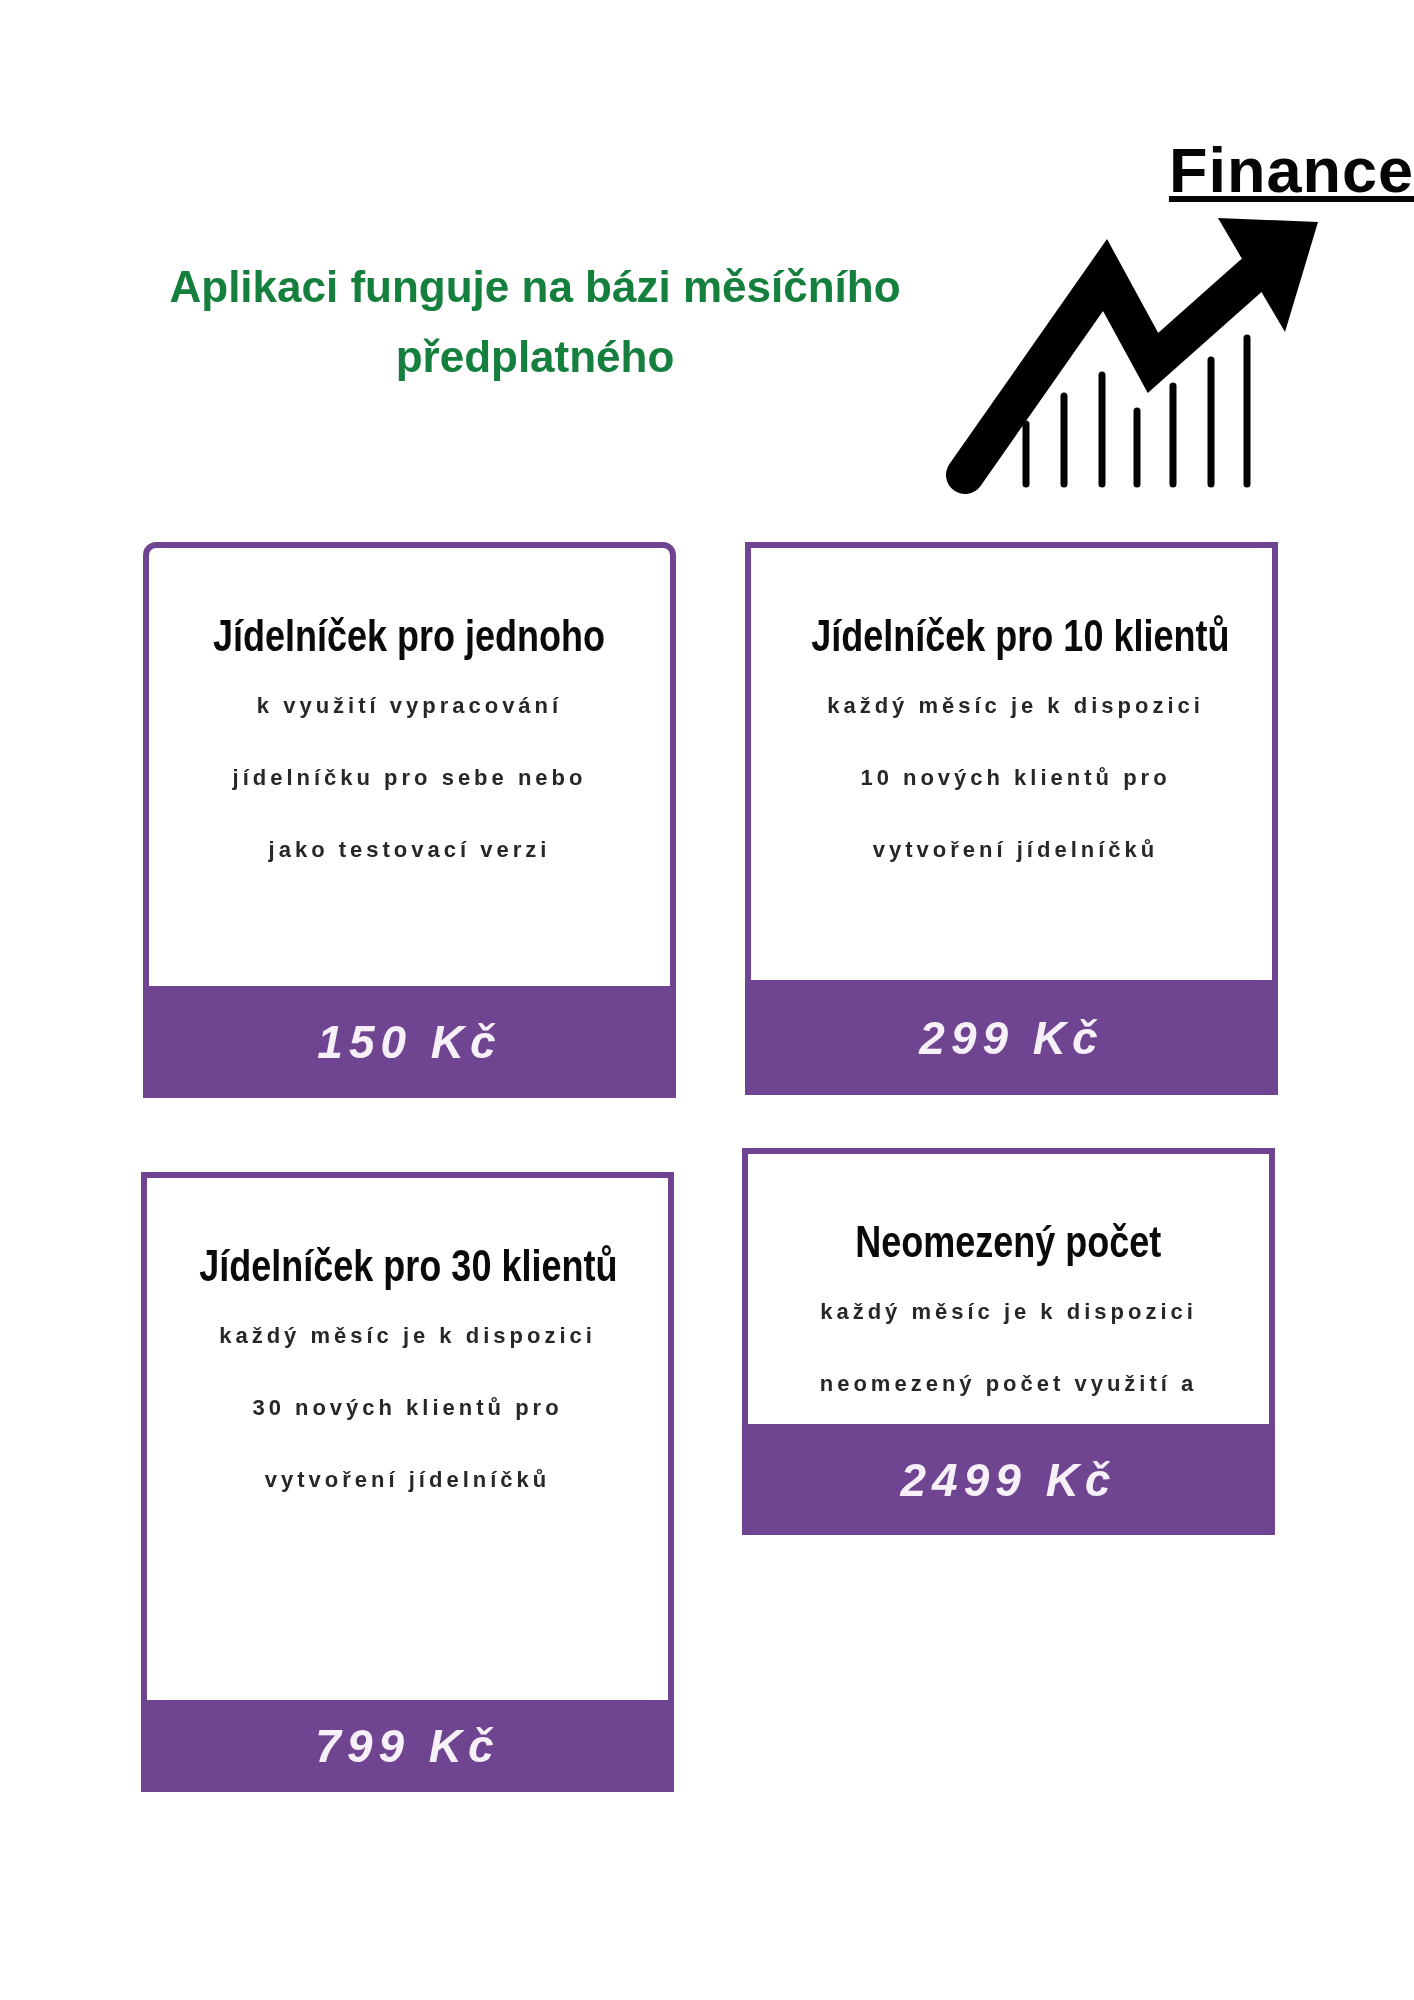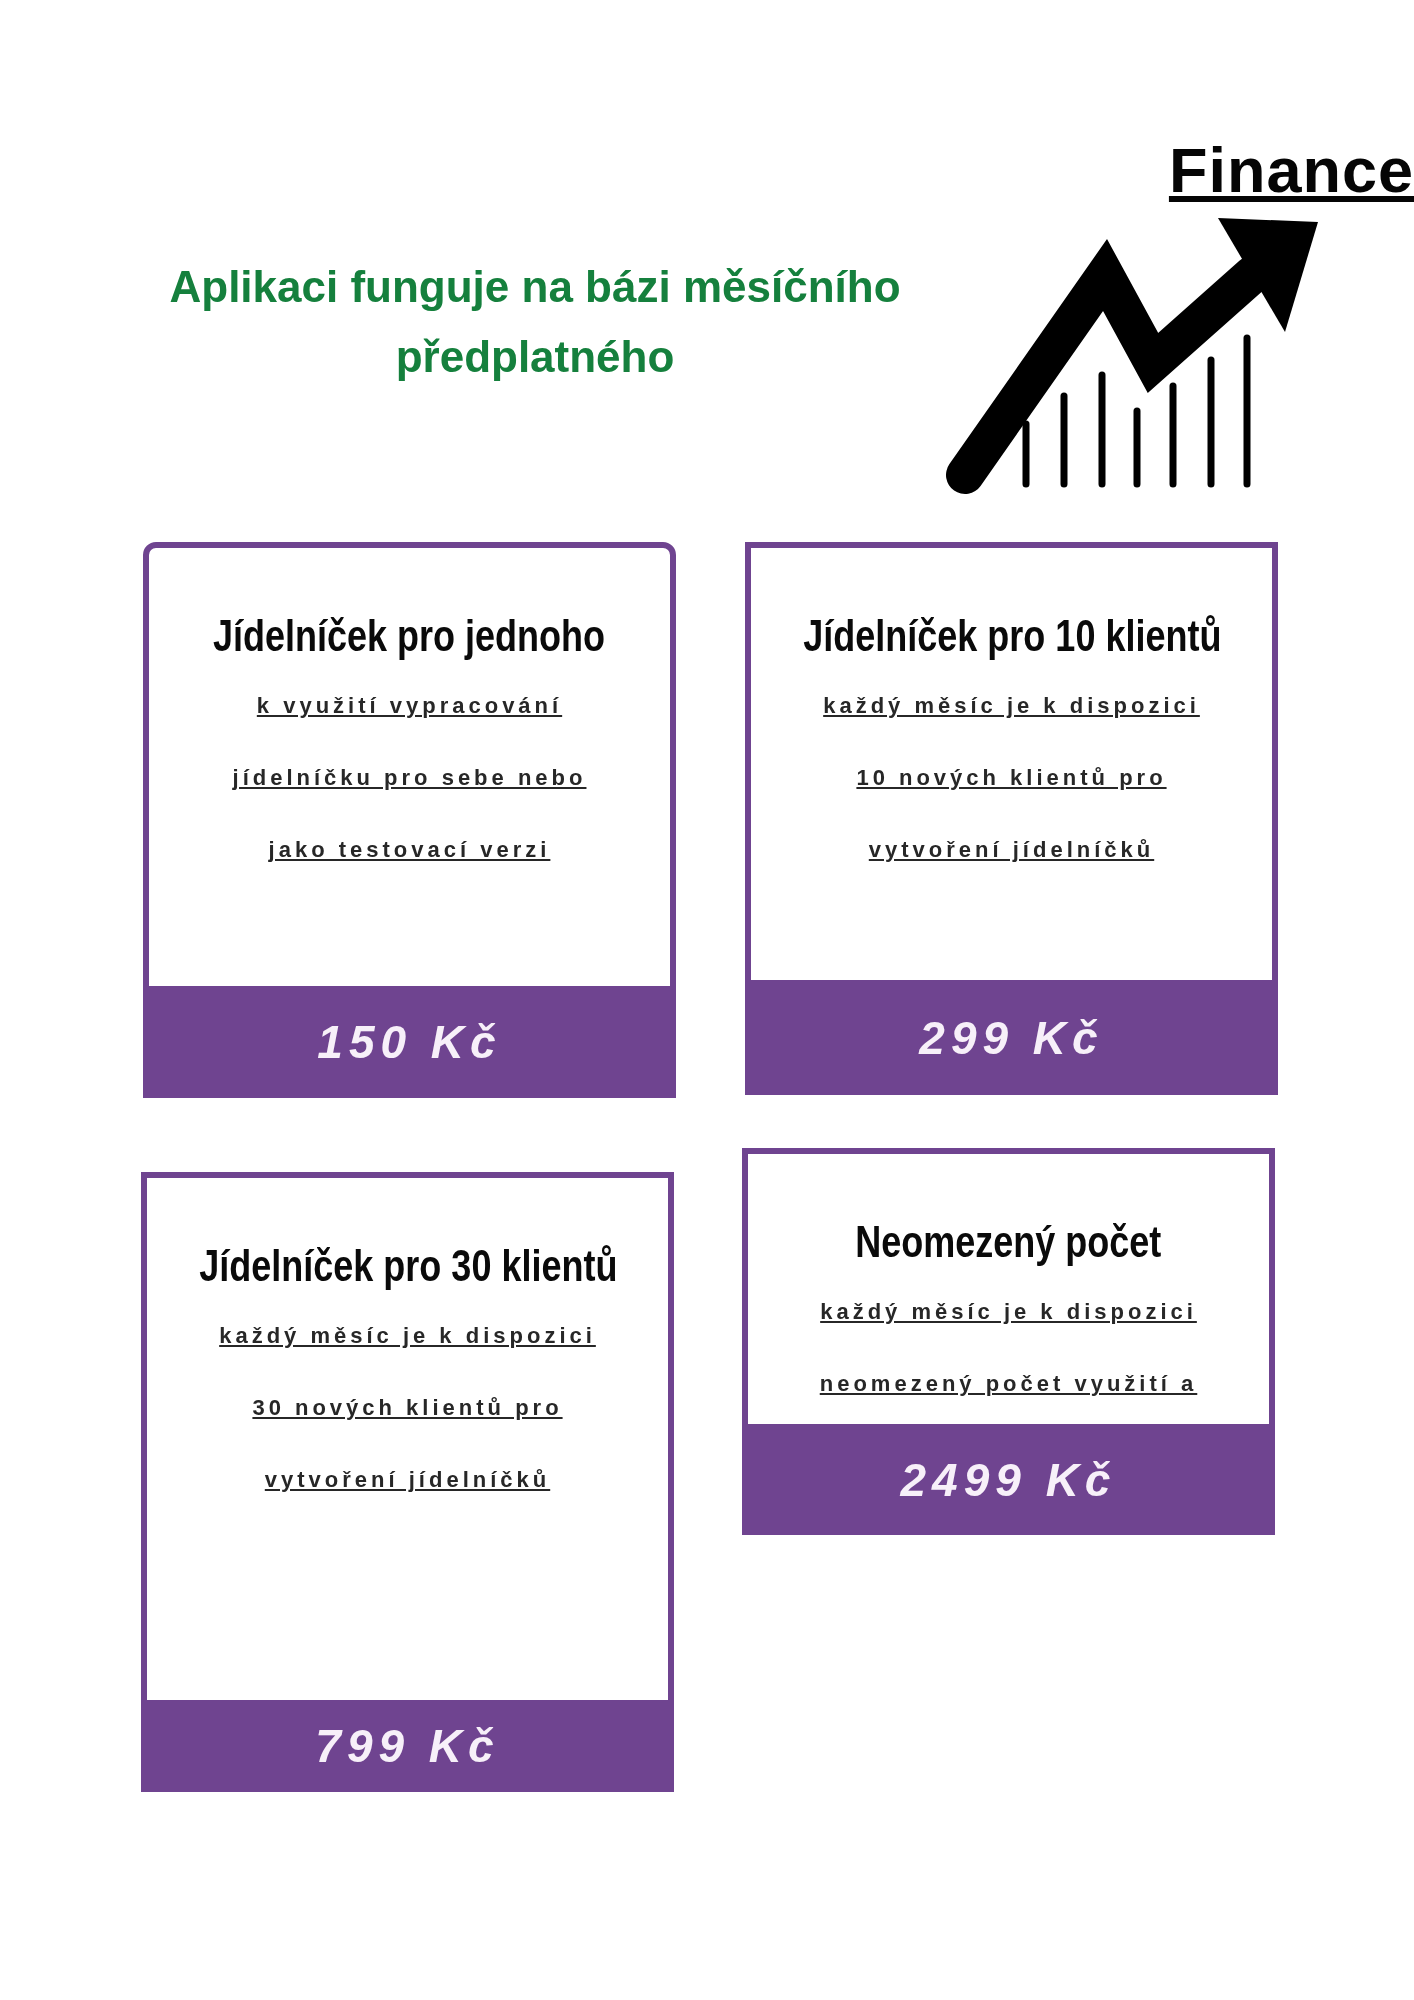--- a/index.html
+++ b/index.html
@@ -26,21 +26,21 @@
   .growth-icon{
     position:absolute;left:940px;top:180px;width:420px;height:330px;
   }
   .card{
     position:absolute;width:533px;
     box-sizing:border-box;
     border:6px solid #6f4490;
     background:#ffffff;
   }
   .card1{left:143px;top:542px;height:556px;border-radius:13px;}
-  .card2{left:745px;top:542px;height:553px;}
+  .card2{left:745px;top:542px;height:553px;padding-left:8px;}
   .card3{left:141px;top:1172px;height:620px;}
   .card4{left:742px;top:1148px;height:387px;}
   .card-title{
     margin-top:62px;
     text-align:center;
     font-size:45px;font-weight:bold;color:#0a0a0a;
     line-height:52px;white-space:nowrap;
   }
   .card-title span{
     display:inline-block;
@@ -48,21 +48,20 @@
     transform-origin:center;
   }
   .card-text{margin-top:8px;}
   .card-line{
     margin:0;
     text-align:center;
     font-size:22px;font-weight:bold;color:#272727;
     letter-spacing:4px;
     line-height:72px;
     white-space:nowrap;
-    text-decoration:underline;
   }
   .price-bar{
     position:absolute;left:-6px;right:-6px;bottom:-6px;
     background:#6f4490;
     display:flex;align-items:center;justify-content:center;font-style:italic;
   }
   .bar-c1{height:112px;}
   .bar-c2{height:115px;}
   .bar-c3{height:92px;}
   .bar-c4{height:111px;text-align:right;}

